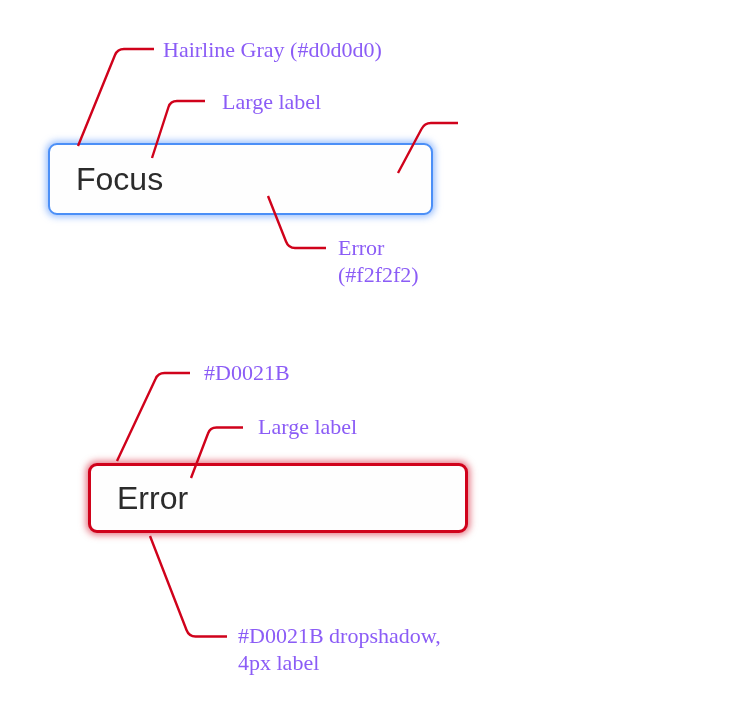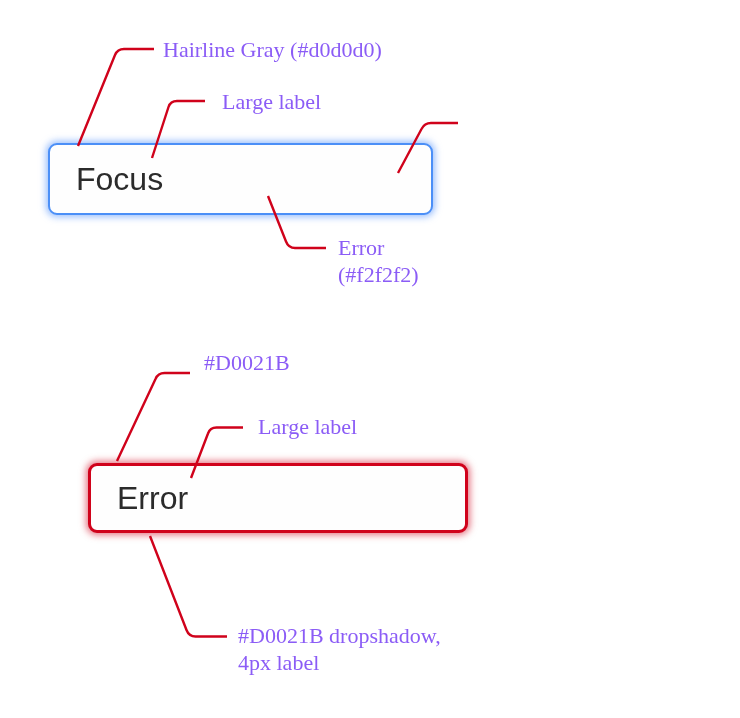--- a/index.html
+++ b/index.html
@@ -72,21 +72,21 @@
   </div>
 
   <div class="note" style="left:163px; top:36px">Hairline Gray (#d0d0d0)</div>
 
   <div class="note" style="left:222px; top:88px">Large label</div>
 
 
   <div class="note" style="left:338px; top:234px">Error
 (#f2f2f2)</div>
 
-  <div class="note" style="left:204px; top:349px">#D0021B</div>
+  <div class="note" style="left:204px; top:359px">#D0021B</div>
 
   <div class="note" style="left:258px; top:413px">Large label</div>
 
   <div class="note" style="left:238px; top:622px">#D0021B dropshadow,
 4px label</div>
 
   <svg class="overlay" width="740" height="718" viewBox="0 0 740 718">
     <path d="M78,146 L115,55 Q117.5,49 124,49 L154,49"></path>
     <path d="M152,158 L168.5,107 Q170.5,101 177,101 L205,101"></path>
     <path d="M398,173 L421.5,129 Q424.5,123 431,123 L458,123"></path>

